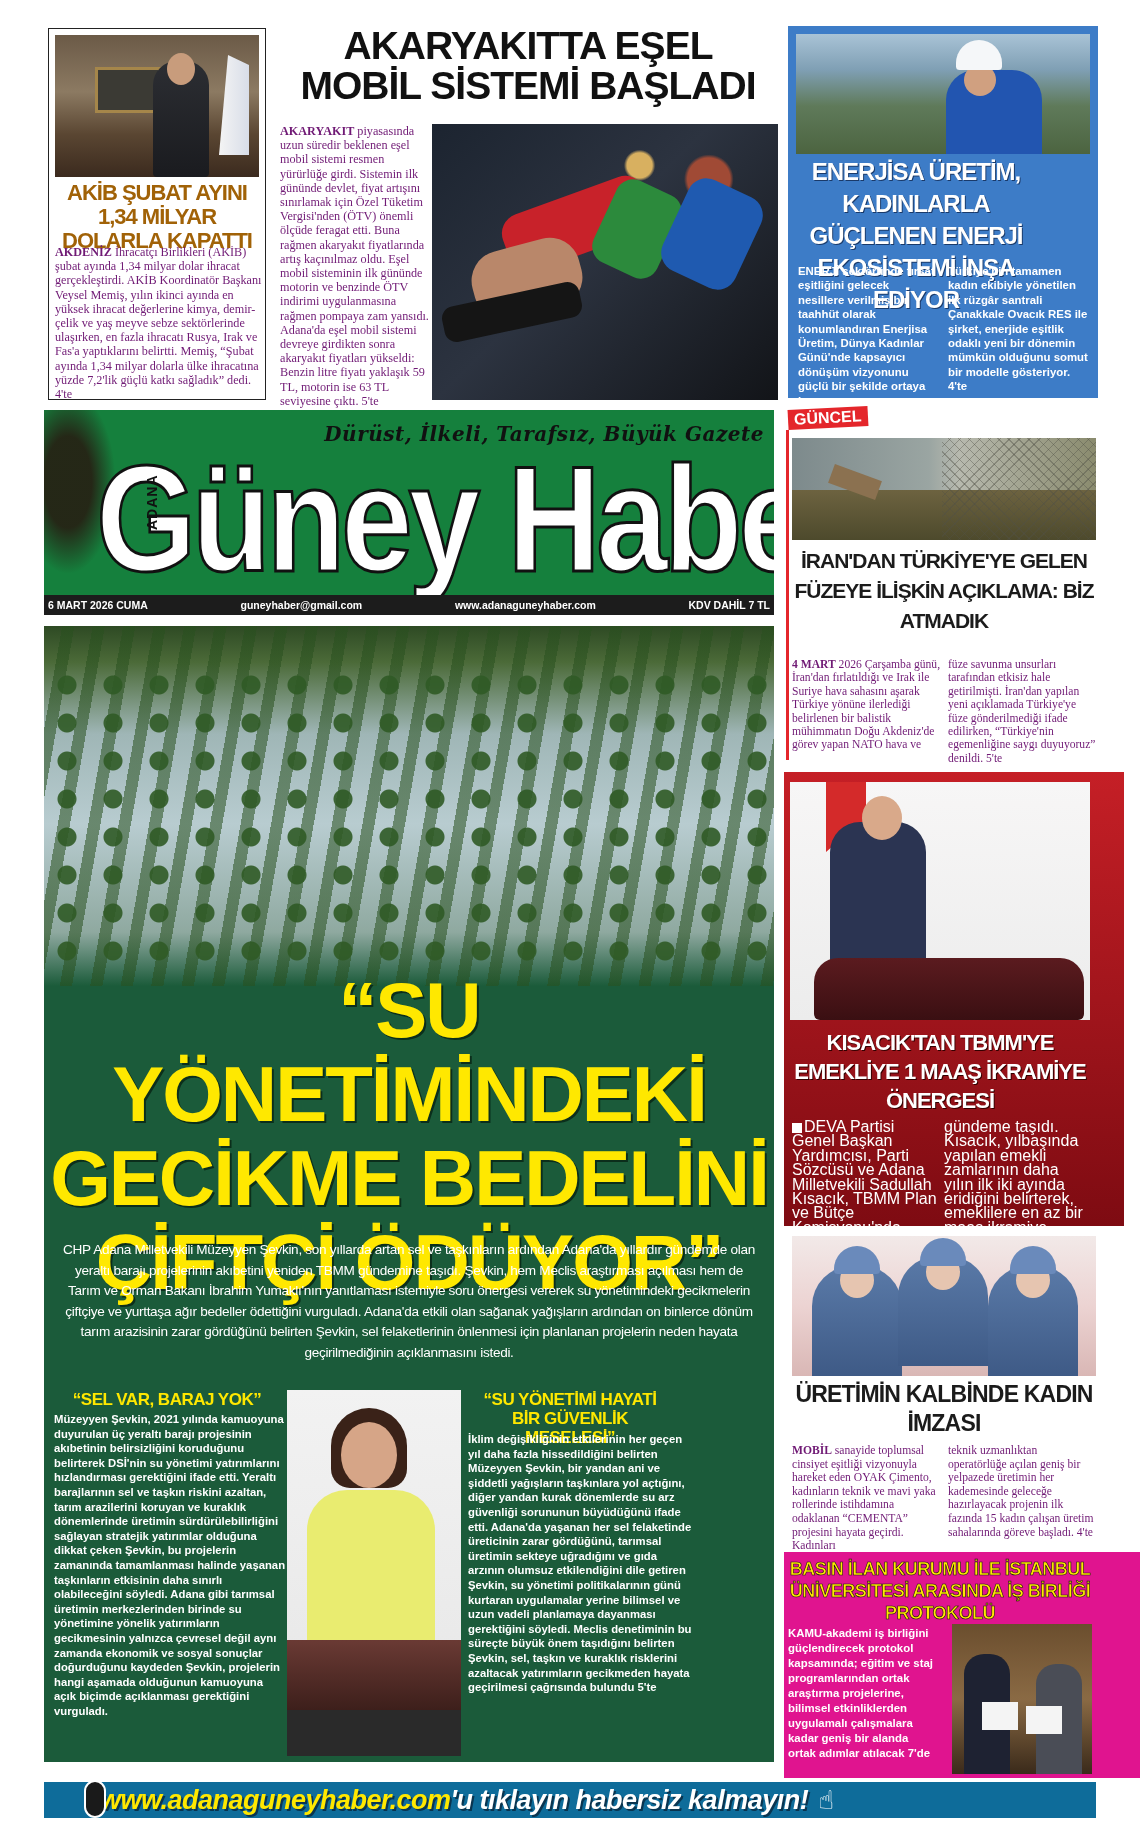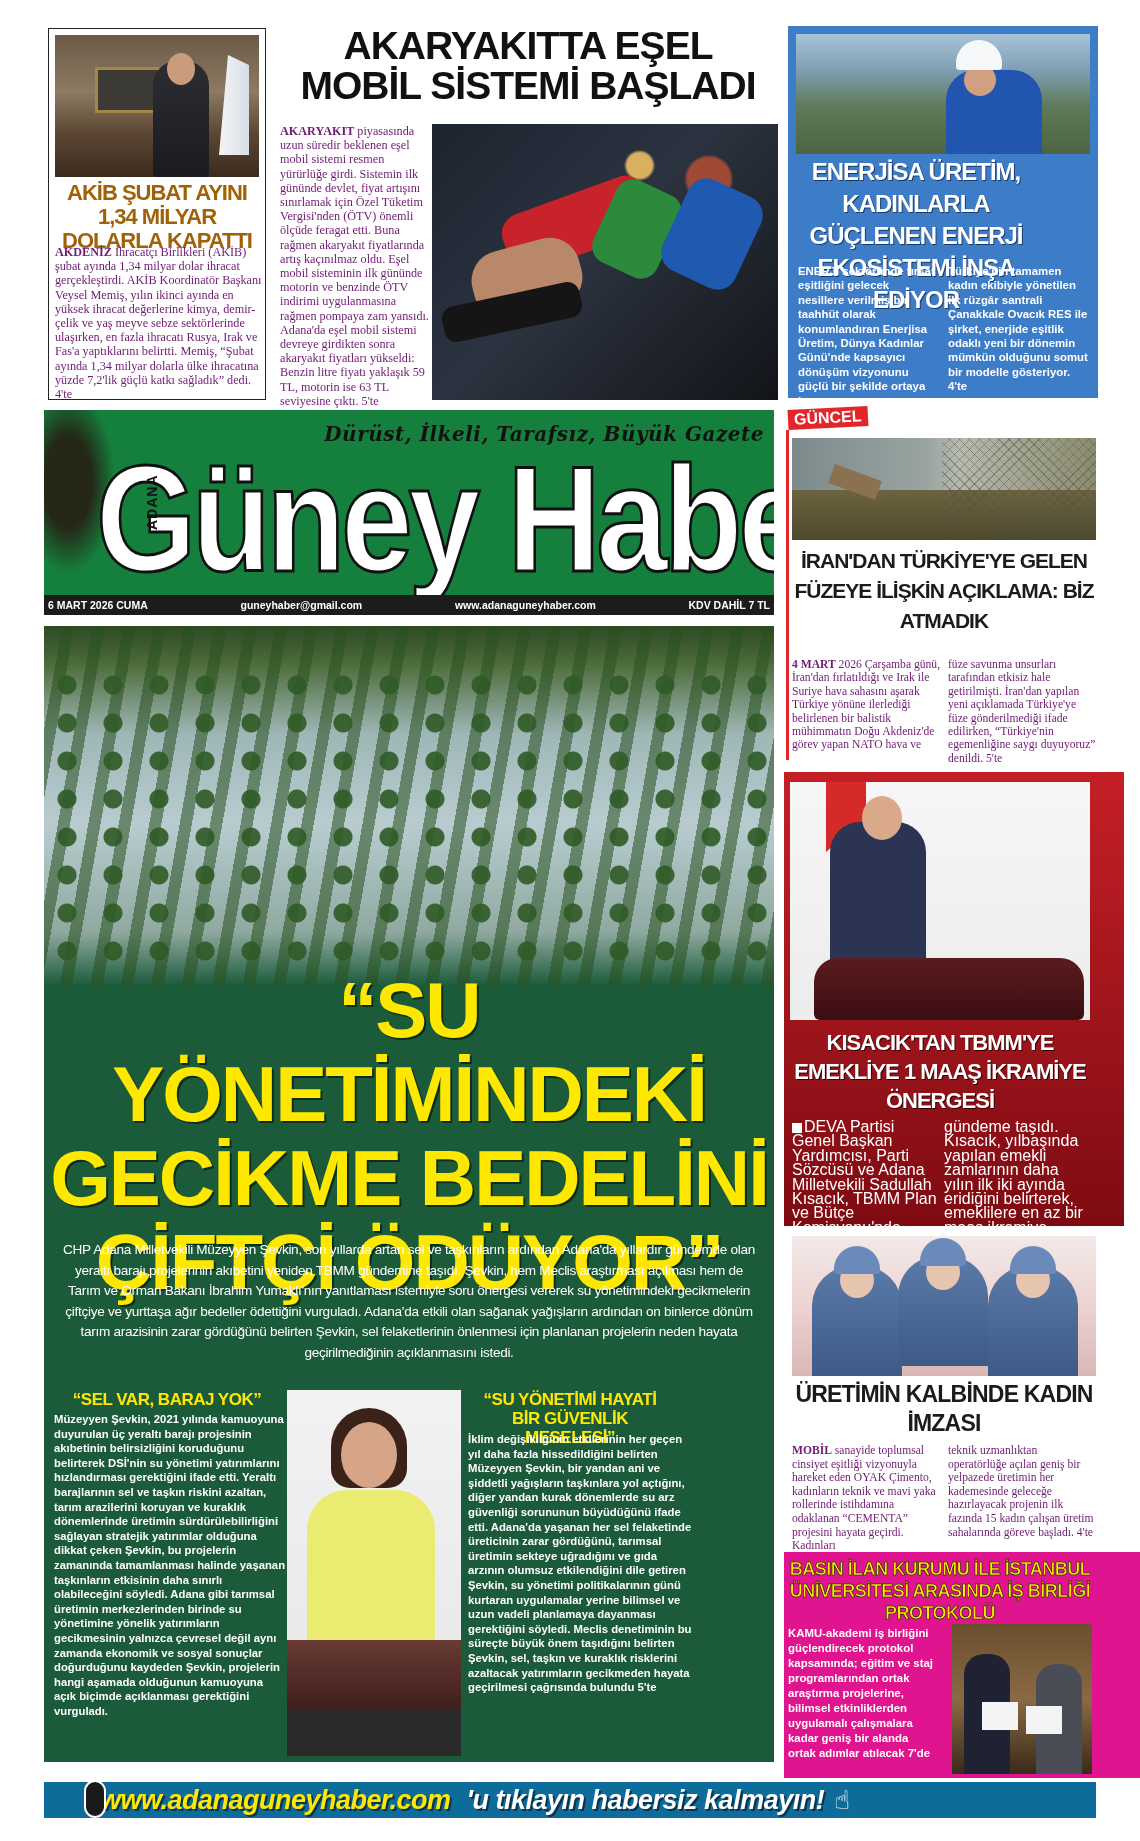--- a/index.html
+++ b/index.html
@@ -111,21 +111,21 @@
   #basin .photo { left: 168px; top: 72px; width: 140px; height: 150px; background: linear-gradient(180deg,#6b4e2e 0%,#8a6a44 50%,#3a2a1a 100%); }
   #basin .m1 { position:absolute; left: 12px; top: 30px; width: 46px; height: 120px; background: #1e2232; border-radius: 20px 20px 0 0; }
   #basin .m2 { position:absolute; left: 84px; top: 40px; width: 46px; height: 110px; background: #4a4d56; border-radius: 20px 20px 0 0; }
   #basin .doc1 { position:absolute; left: 30px; top: 78px; width: 36px; height: 28px; background: #f4f4f4; }
   #basin .doc2 { position:absolute; left: 74px; top: 82px; width: 36px; height: 28px; background: #f4f4f4; }
 
   
   #banner { left: 44px; top: 1782px; width: 1052px; height: 36px; background: #0e6c9a; display: flex; align-items: center; padding-left: 56px; }
   #banner .mouse { position:absolute; left: 40px; top: -2px; width: 22px; height: 38px; background: #1a1a1a; border: 2px solid #fff; border-radius: 11px; }
   #banner-url { font-family: "Liberation Sans", sans-serif; font-weight: bold; font-style: italic; font-size: 27px; color: #ffe800; letter-spacing: -0.5px; text-shadow: 2px 2px 0 #0a3550; }
-  #banner-rest { font-family: "Liberation Sans", sans-serif; font-weight: bold; font-style: italic; font-size: 27px; color: #fff; letter-spacing: -0.5px; text-shadow: 2px 2px 0 #0a3550; padding-left: 16px; }
+  #banner-rest { font-family: "Liberation Sans", sans-serif; font-weight: bold; font-style: italic; font-size: 27px; color: #fff; letter-spacing: -0.5px; text-shadow: 2px 2px 0 #0a3550; }
   #banner .hand { margin-left: 10px; font-size: 26px; color: #fff; font-family: "DejaVu Sans", sans-serif; }
 </style>
 </head>
 <body>
 
 <div id="akib" class="abs">
   <div class="photo">
     <div class="frame"></div>
     <div class="suit"></div>
     <div class="head"></div>

